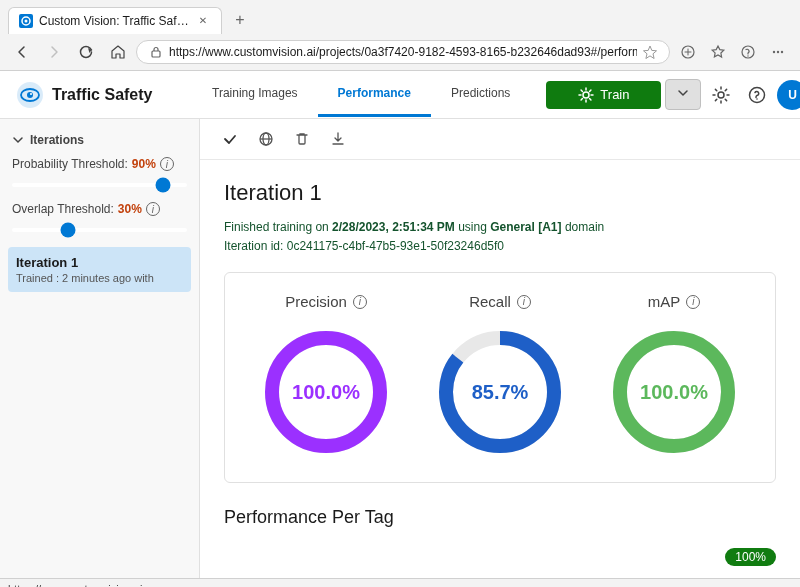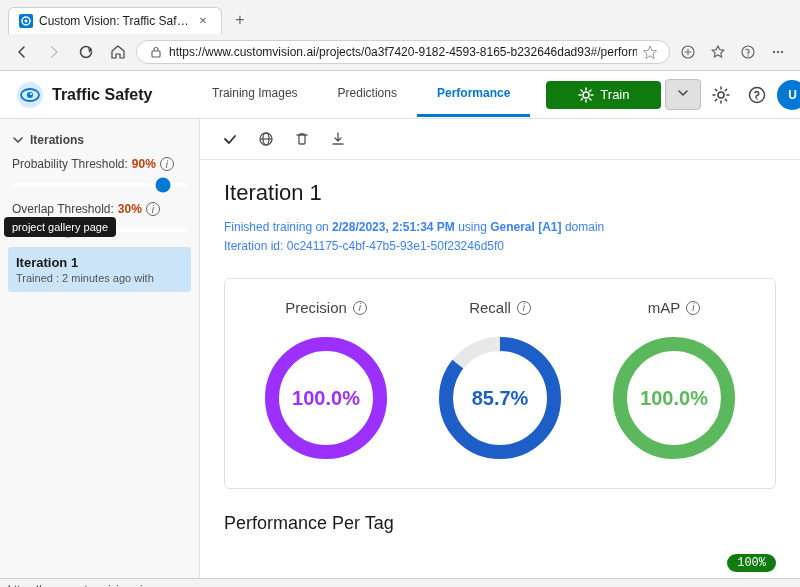--- a/index.html
+++ b/index.html
@@ -57,36 +57,36 @@
     .iteration-meta { font-size: 11px; color: #555; margin-top: 2px; }
 
     
     .content { flex: 1; overflow-y: auto; background: white; }
     .toolbar-row { display: flex; align-items: center; padding: 6px 16px; border-bottom: 1px solid #e8e8e8; gap: 8px; }
     .toolbar-icon { width: 28px; height: 28px; display: flex; align-items: center; justify-content: center; border-radius: 4px; cursor: pointer; color: #555; }
     .toolbar-icon.active { color: #1a1a1a; }
 
     .content-body { padding: 20px 24px; }
     .iteration-heading { font-size: 22px; font-weight: 300; color: #1a1a1a; margin-bottom: 12px; }
-    .training-info { font-size: 12px; color: #3b82f6; margin-bottom: 22px; line-height: 1.6; }
+    .training-info { font-size: 12px; color: #14532d; margin-bottom: 16px; line-height: 1.6; }
     .training-info strong { font-weight: 600; }
 
     
     .metrics-container { border: 1px solid #e0e0e0; border-radius: 6px; padding: 20px; margin-bottom: 24px; }
     .metrics-grid { display: flex; justify-content: space-around; align-items: center; gap: 12px; }
     .metric-item { display: flex; flex-direction: column; align-items: center; gap: 12px; }
     .metric-label { font-size: 15px; color: #444; display: flex; align-items: center; gap: 6px; }
     .donut-container { position: relative; width: 140px; height: 140px; }
     .donut-value { position: absolute; top: 50%; left: 50%; transform: translate(-50%, -50%); font-size: 20px; font-weight: 600; }
 
     
     .perf-section { margin-top: 8px; }
     .perf-heading { font-size: 18px; font-weight: 400; color: #1a1a1a; margin-bottom: 12px; }
     .perf-header-row { display: flex; justify-content: flex-end; margin-bottom: 6px; }
-    .percent-badge { background: #107c10; color: white; border-radius: 12px; padding: 2px 10px; font-size: 12px; font-family: Liberation Mono, monospace; }
+    .percent-badge { background: #107c10; color: white; border-radius: 12px; padding: 2px 10px; font-size: 12px; }
     .table-header { display: flex; padding: 8px 4px; border-bottom: 2px solid #e0e0e0; font-size: 12px; font-weight: 600; color: #444; }
 
     
     .tooltip { position: absolute; top: 98px; left: 4px; background: #1a1a1a; color: white; font-size: 11px; padding: 4px 8px; border-radius: 4px; white-space: nowrap; z-index: 10; }
 
     
     .status-bar { height: 20px; background: #f3f3f3; border-top: 1px solid #d0d0d0; display: flex; align-items: center; padding: 0 8px; font-size: 11px; color: #444; }
 
     
     ::-webkit-scrollbar { width: 6px; }
@@ -179,22 +179,22 @@
       <svg class="logo-icon" viewBox="0 0 28 28" fill="none" xmlns="http://www.w3.org/2000/svg">
         <circle cx="14" cy="14" r="13" fill="#0078d4" opacity="0.15"></circle>
         <ellipse cx="14" cy="14" rx="9" ry="6" stroke="#0078d4" stroke-width="1.8" fill="none"></ellipse>
         <circle cx="14" cy="14" r="3" fill="#0078d4"></circle>
         <circle cx="15" cy="13" r="1" fill="white"></circle>
       </svg>
       <span class="app-title">Traffic Safety</span>
     </div>
     <div class="header-tabs">
       <div class="header-tab">Training Images</div>
+      <div class="header-tab active">Performance</div>
       <div class="header-tab">Predictions</div>
-      <div class="header-tab active">Performance</div>
     </div>
     <div class="header-actions">
       <button class="train-btn">
         <svg width="16" height="16" viewBox="0 0 16 16">
           <circle cx="8" cy="8" r="3" stroke="white" stroke-width="1.5" fill="none"></circle>
           <path d="M8 1v2M8 13v2M1 8h2M13 8h2M3.05 3.05l1.41 1.41M11.54 11.54l1.41 1.41M3.05 12.95l1.41-1.41M11.54 4.46l1.41-1.41" stroke="white" stroke-width="1.5" stroke-linecap="round"></path>
         </svg>
         <span>Train</span>
       </button>
       <button class="publish-btn">
@@ -214,21 +214,20 @@
           <path d="M7 6.5a2 2 0 1 1 2 3c-.6.3-1 .9-1 1.5v.5" stroke="#444" stroke-width="1.5" fill="none" stroke-linecap="round"></path>
           <circle cx="9" cy="13" r="0.8" fill="#444"></circle>
         </svg>
       </div>
       <div class="avatar">U</div>
     </div>
   </div>
 
   <div class="main-layout" style="position:relative;">
 
-    <div class="tooltip">project gallery page</div>
 
     <div class="sidebar">
       <div class="sidebar-section">
         <div class="sidebar-section-header">
           <svg width="12" height="12" viewBox="0 0 12 12">
             <path d="M2 4l4 4 4-4" stroke="#444" stroke-width="1.5" fill="none" stroke-linecap="round"></path>
           </svg>
           <span>Iterations</span>
         </div>
         <div class="threshold-item">

